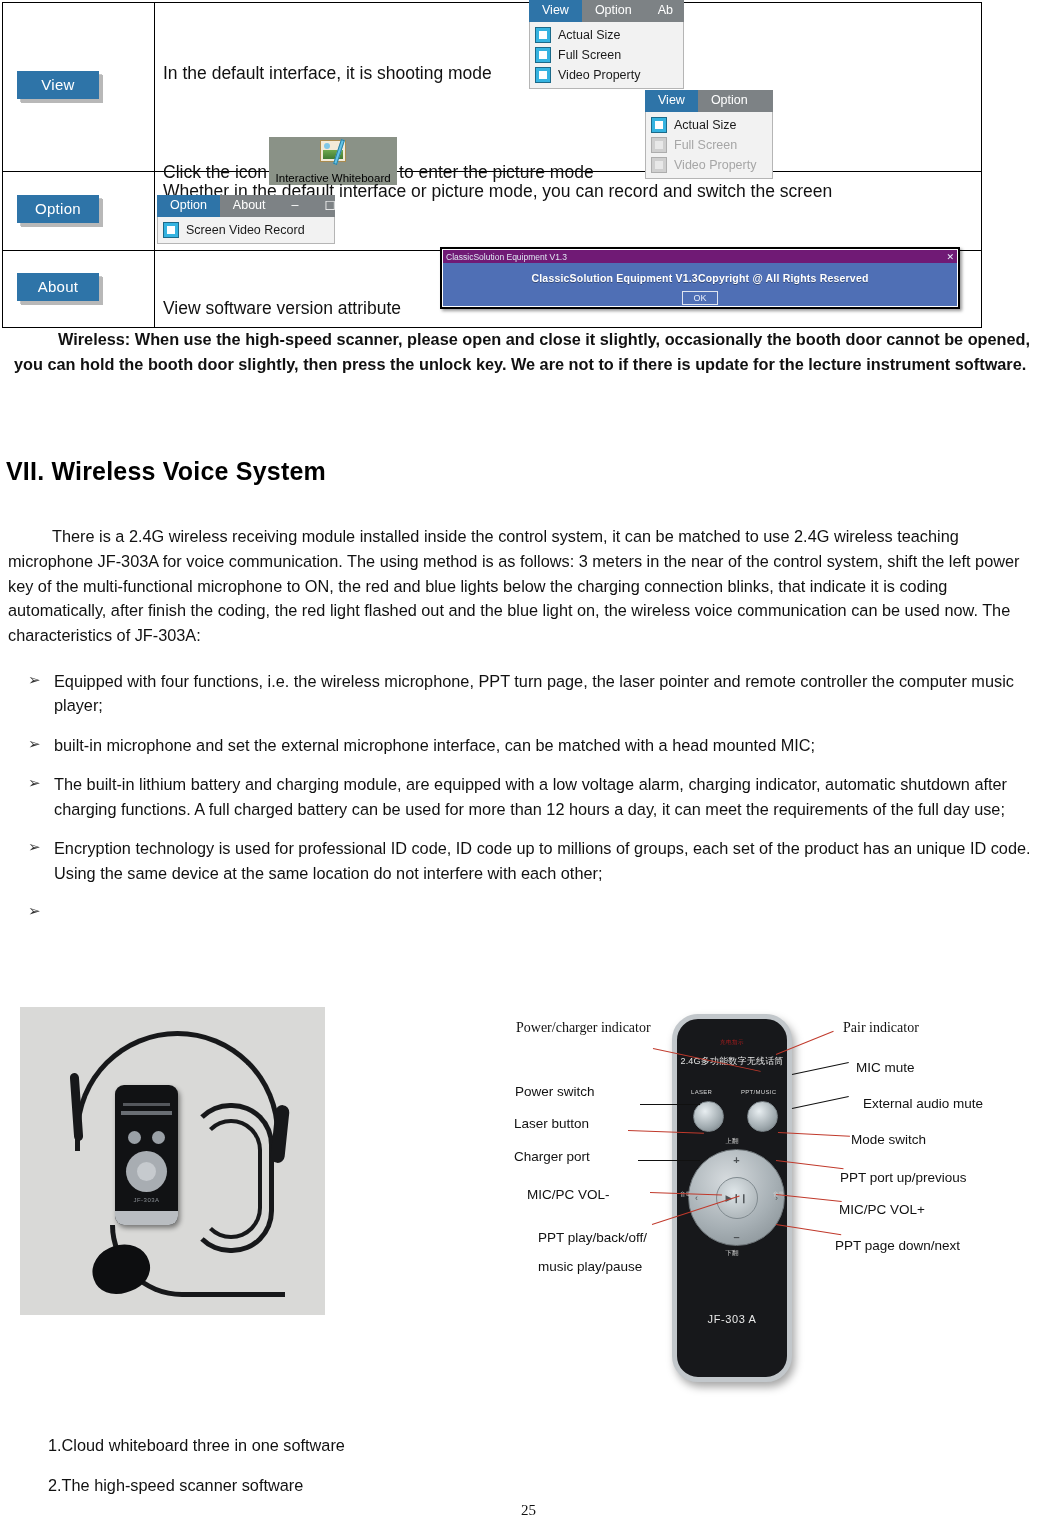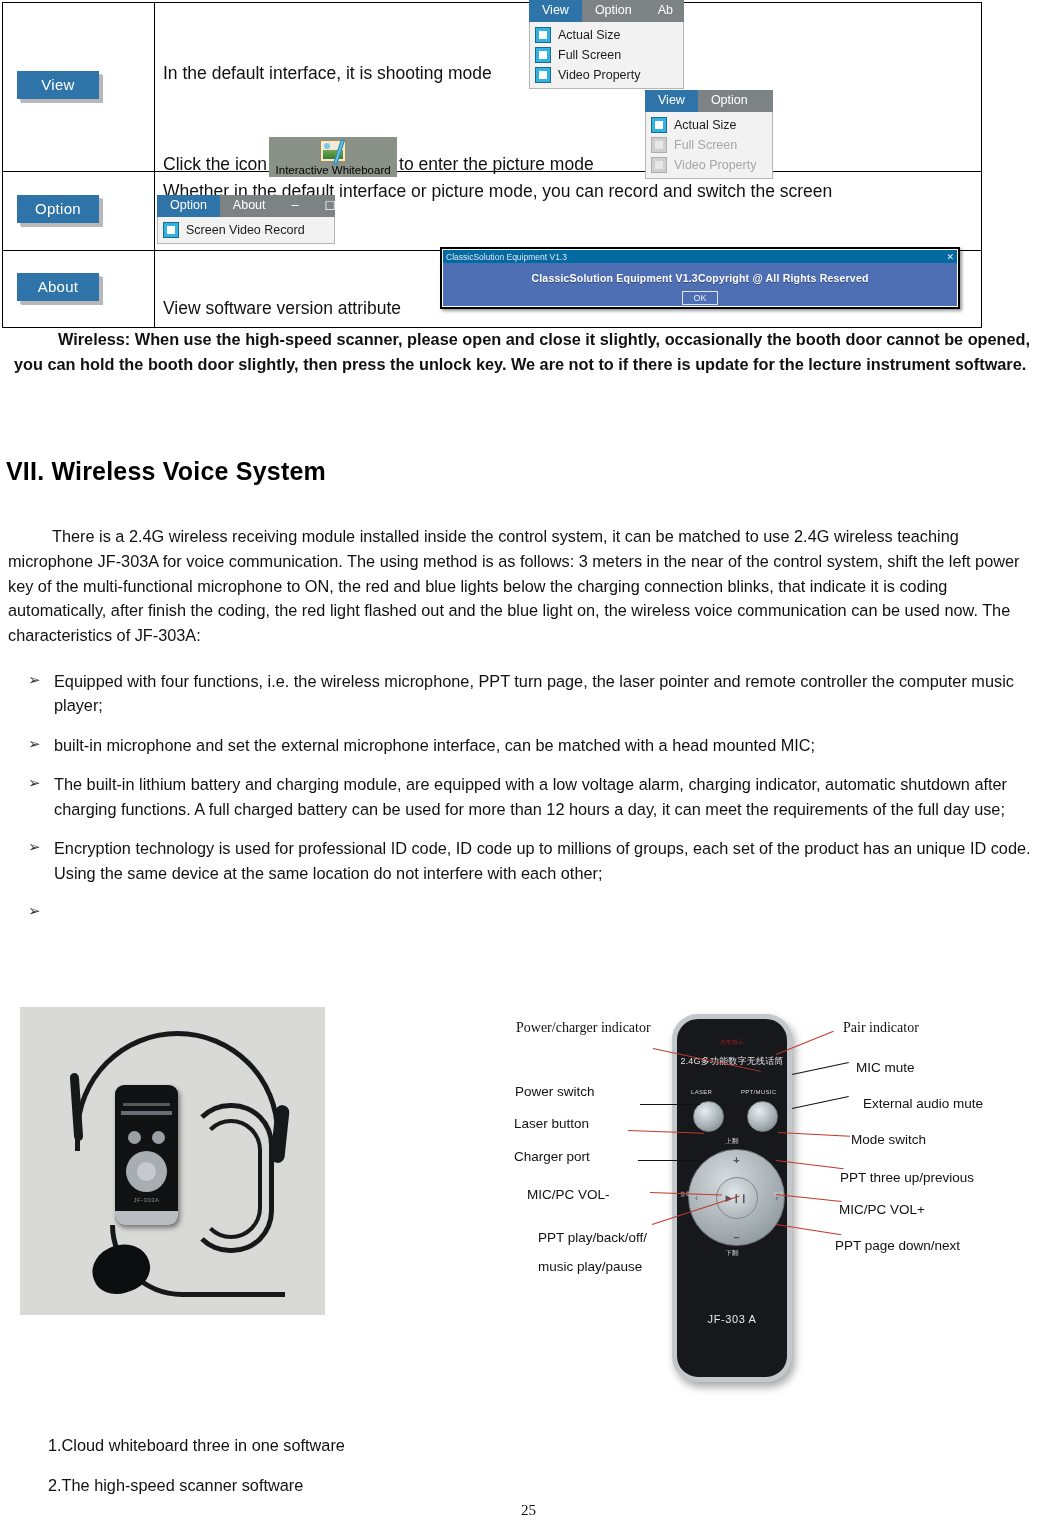--- a/index.html
+++ b/index.html
@@ -99,21 +99,21 @@
   .winmenu .mrow.dim .lbl { color:#a6a6a6; }
 
   
   #menu-view-1 { left:529px; top:-2px; width:155px; }
   #menu-view-2 { left:645px; top:88px; width:128px; }
   #menu-option-1 { left:157px; top:193px; width:178px; }
 
   
   .wb-icon {
     display:inline-block;
-    width:128px; height:40px;
+    width:128px; height:48px;
     background:#8a9287;
     position:relative;
     vertical-align:bottom;
     margin:0 2px;
   }
   .wb-icon .pic {
     position:absolute; left:50%; top:3px; transform:translateX(-50%);
     width:26px; height:22px; background:#f2ead8; border:1px solid #a98b4f;
   }
   .wb-icon .pic::before{
@@ -137,21 +137,21 @@
   }
 
   
   #about-dialog {
     position:absolute; left:440px; top:245px; width:520px; height:62px;
     background:#000; padding:2px;
     box-shadow:2px 2px 3px rgba(0,0,0,.4);
   }
   #about-dialog .inner { background:#4f6fb5; width:100%; height:100%; position:relative; border:1px solid #fff; }
   #about-dialog .tbar {
-    height:13px; background:#0369a1; display:flex; align-items:center;
+    height:13px; background:#701a75; display:flex; align-items:center;
     justify-content:space-between; padding:0 3px;
   }
   #about-dialog .tbar .t {
     font-size:8.5px; color:#dfe6f2; white-space:nowrap;
     font-family:"Liberation Sans", sans-serif;
   }
   #about-dialog .tbar .x { font-size:9px; color:#e8eefb; }
   #about-dialog .body-txt {
     text-align:center; color:#ffffff; font-size:10.5px; font-weight:bold;
     margin-top:9px; letter-spacing:.2px;
@@ -618,21 +618,21 @@
 
   <div class="callout" style="left:856px; top:1058px;">MIC mute</div>
   <div class="lead black" style="left:792px; top:1072px; width:58px; transform:rotate(-12deg);"></div>
 
   <div class="callout" style="left:855px; top:1094px;margin-left:8px;">External audio mute</div>
   <div class="lead black" style="left:792px; top:1106px; width:58px; transform:rotate(-12deg);"></div>
 
   <div class="callout" style="left:851px; top:1130px;">Mode switch</div>
   <div class="lead red" style="left:778px; top:1130px; width:72px; transform:rotate(3deg);"></div>
 
-  <div class="callout" style="left:840px; top:1168px;">PPT three up/previous</div>
+  <div class="callout" style="left:840px; top:1168px;">PPT port up/previous</div>
   <div class="lead red" style="left:776px; top:1158px; width:68px; transform:rotate(7deg);"></div>
 
   <div class="callout" style="left:839px; top:1200px;">MIC/PC VOL+</div>
   <div class="lead red" style="left:776px; top:1192px; width:66px; transform:rotate(6deg);"></div>
 
   <div class="callout" style="left:835px; top:1236px;">PPT page down/next</div>
   <div class="lead red" style="left:776px; top:1222px; width:66px; transform:rotate(9deg);"></div>
 
   <div class="sub-item" id="sub-1">1.Cloud whiteboard three in one software</div>
   <div class="sub-item" id="sub-2">2.The high-speed scanner software</div>

